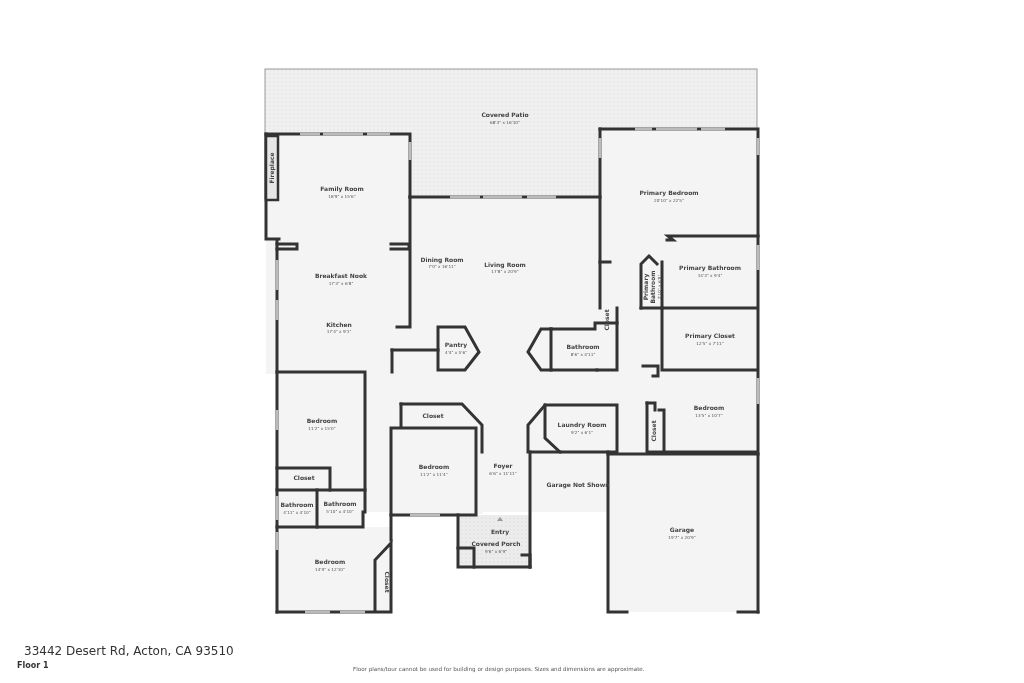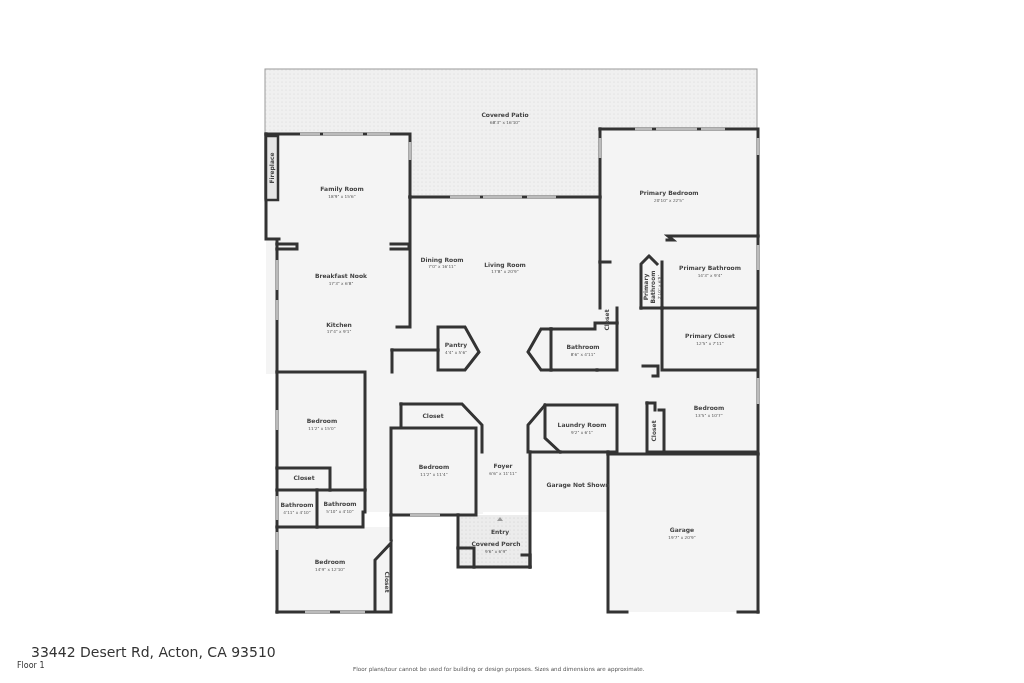--- a/index.html
+++ b/index.html
@@ -2,22 +2,22 @@
 <html><head>
 <meta charset="utf-8">
 <style>
   html, body { margin: 0; padding: 0; background: #ffffff; }
   body { width: 1024px; height: 683px; position: relative; overflow: hidden; font-family: "DejaVu Sans", sans-serif; }
   #plan { position: absolute; left: 0; top: 0; }
   .room-name { font-family: "DejaVu Sans", sans-serif; font-size: 6px; fill: #444; text-anchor: middle; font-weight: bold; }
   .room-dim { font-family: "DejaVu Sans", sans-serif; font-size: 4.2px; fill: #555; text-anchor: middle; }
   .wall { stroke: #333; stroke-width: 3; fill: none; stroke-linecap: square; }
   .win { stroke: #bbb; stroke-width: 3; }
-  .footer-address { position: absolute; left: 31px; top: 644px; font-size: 14px; color: #333; font-family: "DejaVu Sans", sans-serif; }
-  .footer-floor { position: absolute; left: 17px; top: 661px; font-size: 8px; color: #333; font-family: "DejaVu Sans", sans-serif; }
+  .footer-address { position: absolute; left: 24px; top: 644px; font-size: 12px; color: #333; font-family: "DejaVu Sans", sans-serif; }
+  .footer-floor { position: absolute; left: 17px; top: 661px; font-size: 8px; color: #333; font-family: "DejaVu Sans", sans-serif; font-weight: bold; }
   .footer-disclaimer { position: absolute; left: 353px; top: 666px; font-size: 5.6px; color: #555; font-family: "DejaVu Sans", sans-serif; }
 </style>
 </head>
 <body>
 
 <svg id="plan" width="1024" height="683" viewBox="0 0 1024 683">
   <defs>
     <pattern id="dots" width="4" height="4" patternUnits="userSpaceOnUse">
       <rect width="4" height="4" fill="#f0f0f0"></rect>
       <circle cx="2" cy="2" r="0.6" fill="#d6d6d6"></circle>

